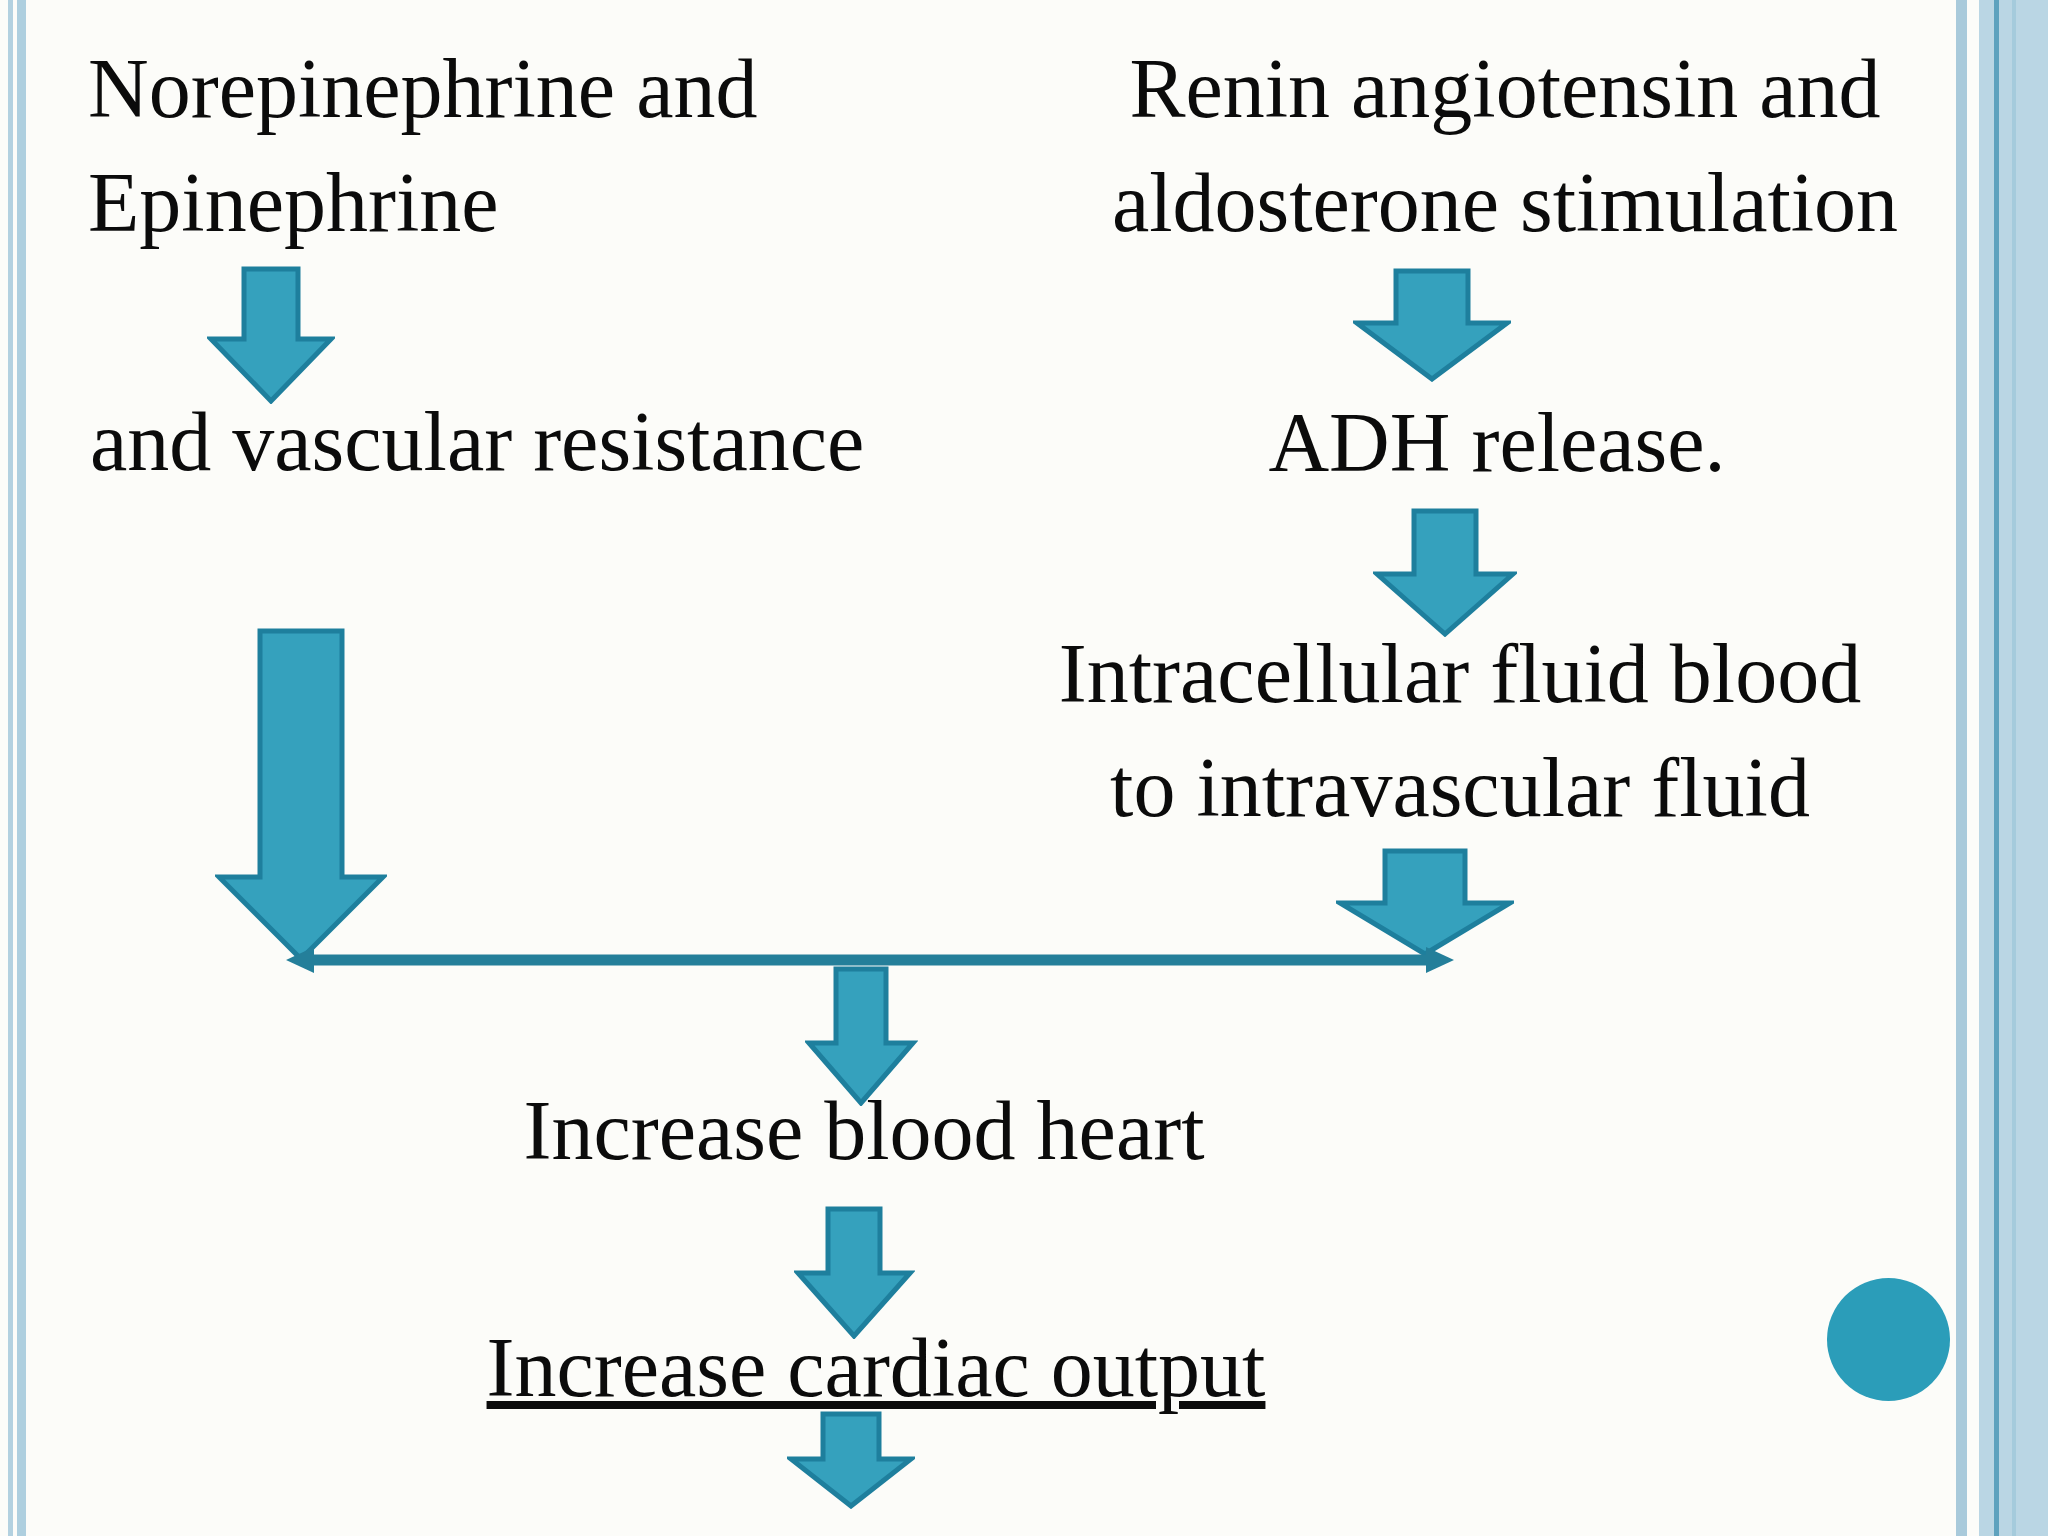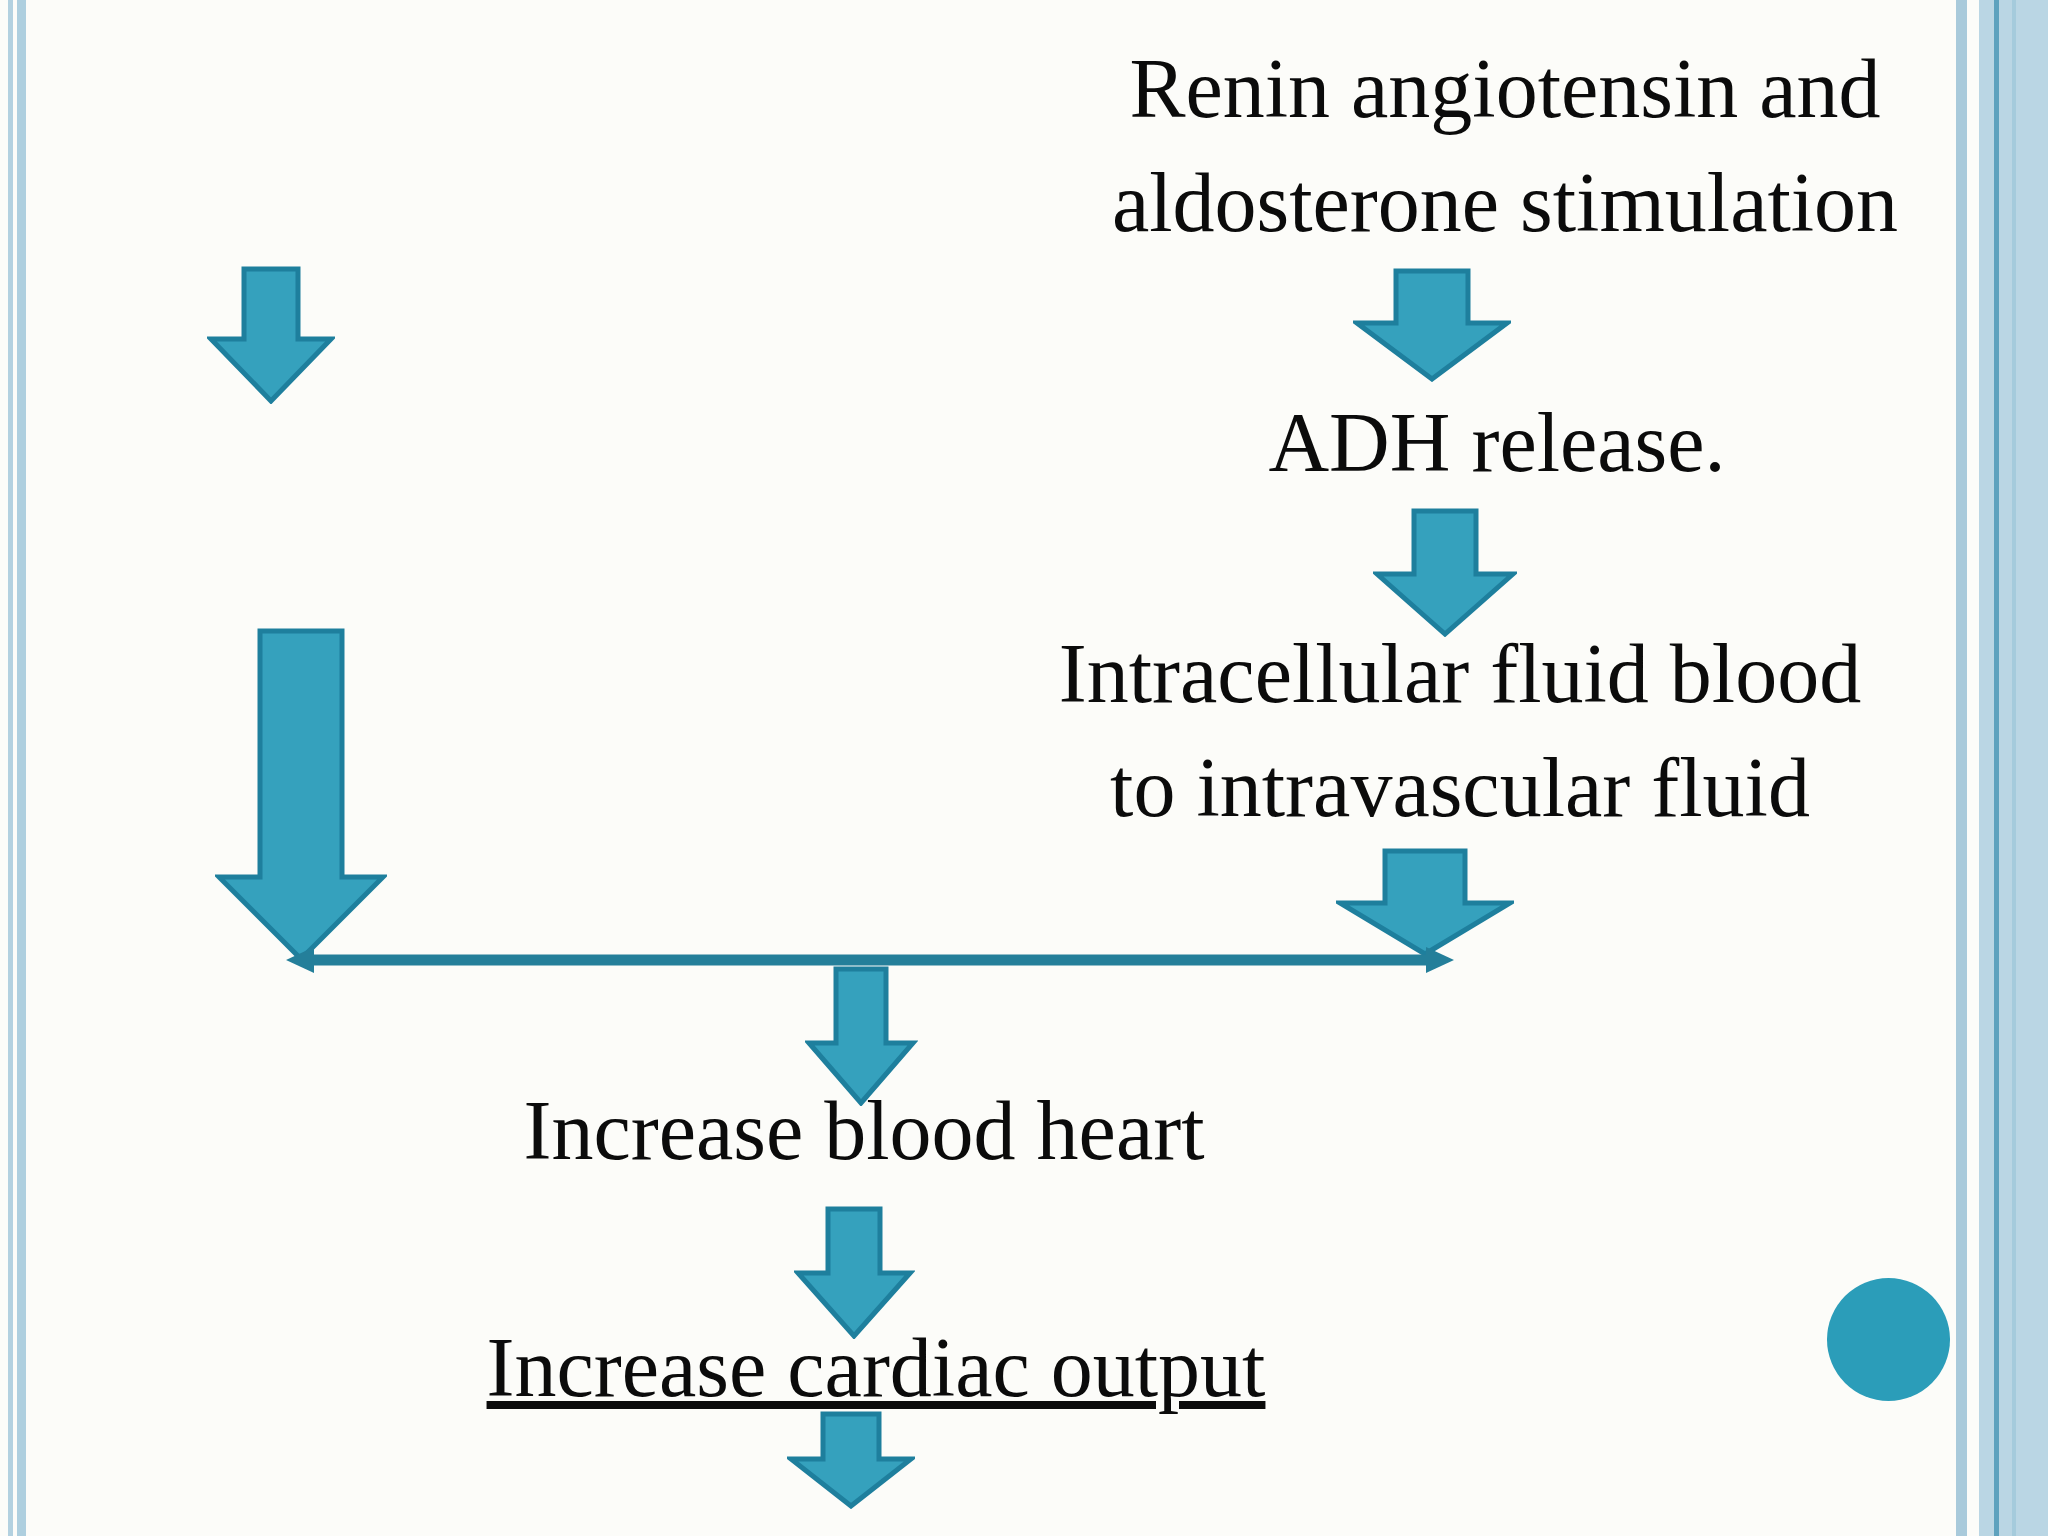--- a/index.html
+++ b/index.html
@@ -44,22 +44,27 @@
 <div class="slide">
 
   <div class="stripe" style="left:8px;   width:5px;  background:var(--stripe-thin,#b3d1e0);"></div>
   <div class="stripe" style="left:17px;  width:9px;  background:var(--stripe-wide,#aecfdf);"></div>
 
   <div class="stripe" style="left:1956px; width:11px; background:var(--r-stripe,#a9cadb);"></div>
   <div class="stripe" style="left:1979px; width:69px; background:var(--r-band,#bad6e4);"></div>
   <div class="stripe" style="left:1994px; width:5px;  background:var(--r-line,#5ea2be);"></div>
   <div class="stripe" style="left:2012px; width:4px;  background:#a5cbdc;"></div>
 
+  <div class="txt" style="left:88px; top:32px;">
+    <div>Norepinephrine and</div>
+    <div>Epinephrine</div>
+  </div>
 
   <div class="txt" style="left:90px; top:385px;">
+    <div>and vascular resistance</div>
   </div>
 
   <div class="txt center" style="left:1055px; top:32px; width:900px;">
     <div>Renin angiotensin and</div>
     <div>aldosterone stimulation</div>
   </div>
 
   <div class="txt center" style="left:1197px; top:386px; width:600px;">
     <div>ADH release.</div>
   </div>

